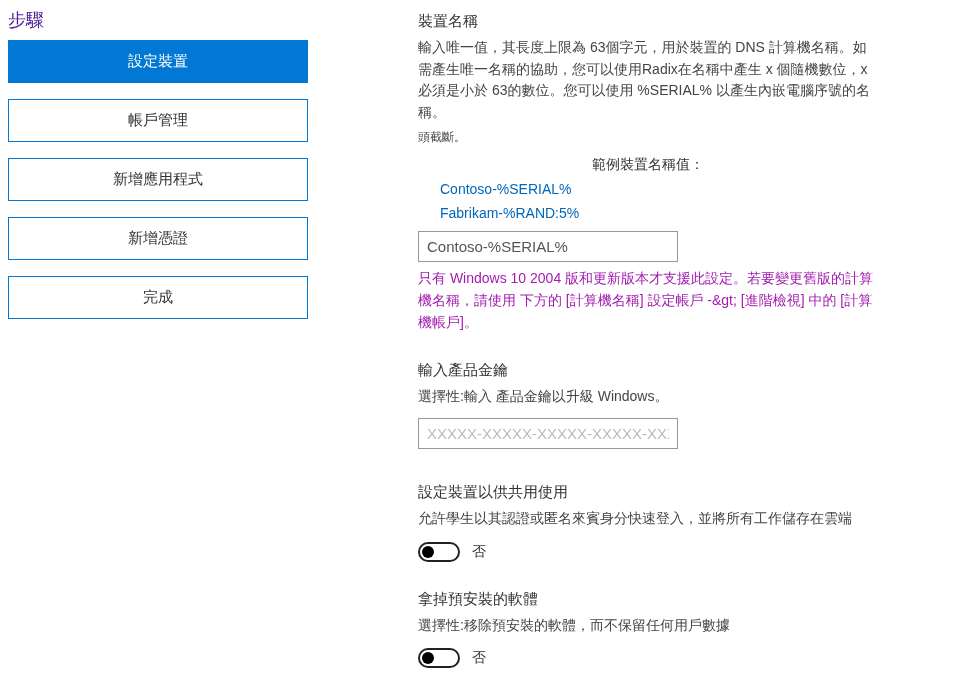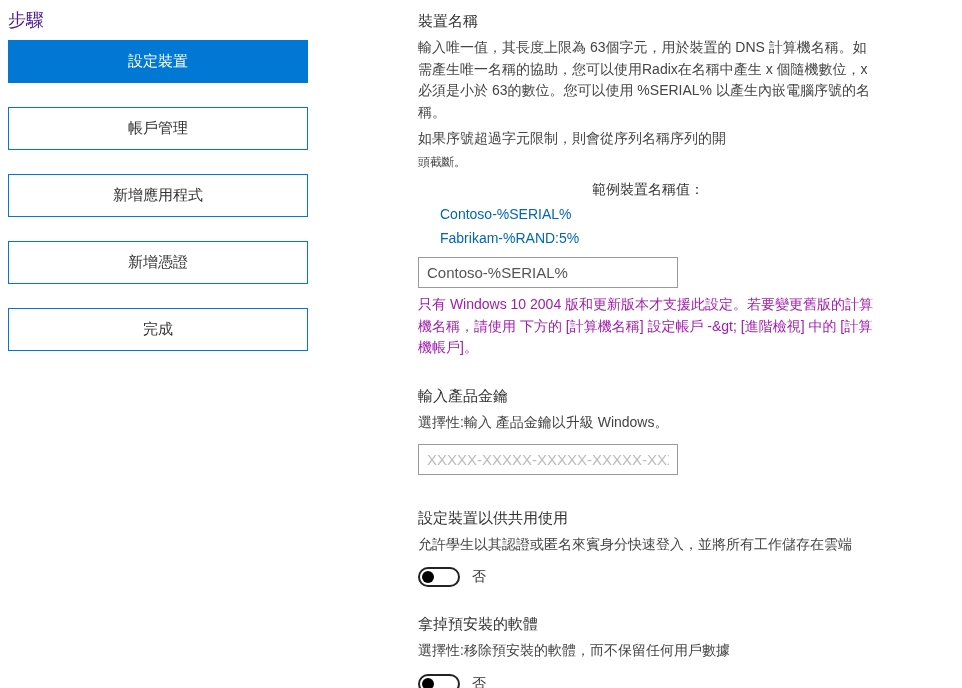--- a/index.html
+++ b/index.html
@@ -25,21 +25,21 @@
     .sidebar-title {
       font-size: 18px;
       font-weight: normal;
       margin-bottom: 8px;
       color: #4c1d95;
     }
     .step-button {
       display: block;
       width: 100%;
       padding: 11px 8px;
-      margin-bottom: 24px;
+      margin-bottom: 16px;
       font-size: 15px;
       border: 1.5px solid #0078d4;
       background: #fff;
       color: #333;
       cursor: pointer;
       font-family: inherit;
     }
     .step-button.active {
       background: #0078d4;
       color: #fff;
@@ -144,21 +144,20 @@
     <button class="step-button">新增應用程式</button>
     <button class="step-button">新增憑證</button>
     <button class="step-button">完成</button>
   </div>
 
   <div class="main">
 
     <div class="section">
       <div class="section-title">裝置名稱</div>
       <div class="desc">輸入唯一值，其長度上限為 63個字元，用於裝置的 DNS 計算機名稱。如需產生唯一名稱的協助，您可以使用Radix在名稱中產生 x 個隨機數位，x 必須是小於 63的數位。您可以使用 %SERIAL% 以產生內嵌電腦序號的名稱。</div>
-      <div class="desc">如果序號超過字元限制，則會從序列名稱序列的開</div>
       <div class="desc-small">頭截斷。</div>
       <div class="example-label">範例裝置名稱值：</div>
       <span class="example-link">Contoso-%SERIAL%</span>
       <span class="example-link">Fabrikam-%RAND:5%</span>
       <input type="text" class="text-input" value="Contoso-%SERIAL%" style="">
       <div class="note">只有 Windows 10 2004 版和更新版本才支援此設定。若要變更舊版的計算機名稱，請使用 下方的 [計算機名稱] 設定帳戶 -&amp;gt; [進階檢視] 中的 [計算機帳戶]。</div>
     </div>
 
     <div class="section">
       <div class="section-title">輸入產品金鑰</div>

